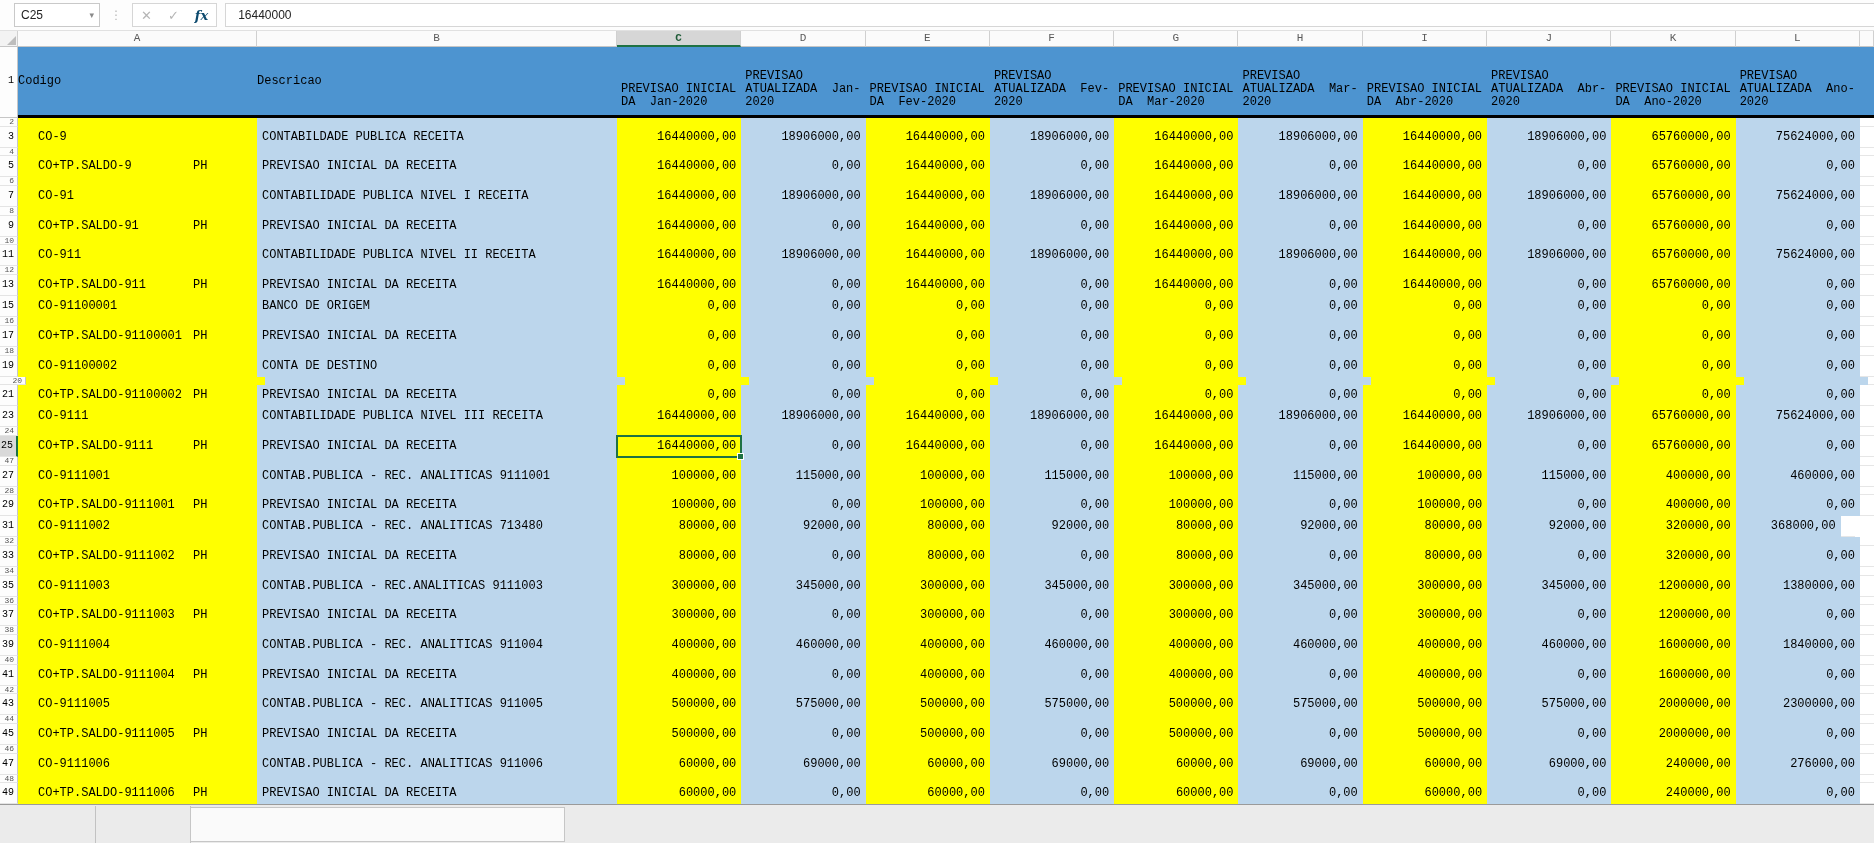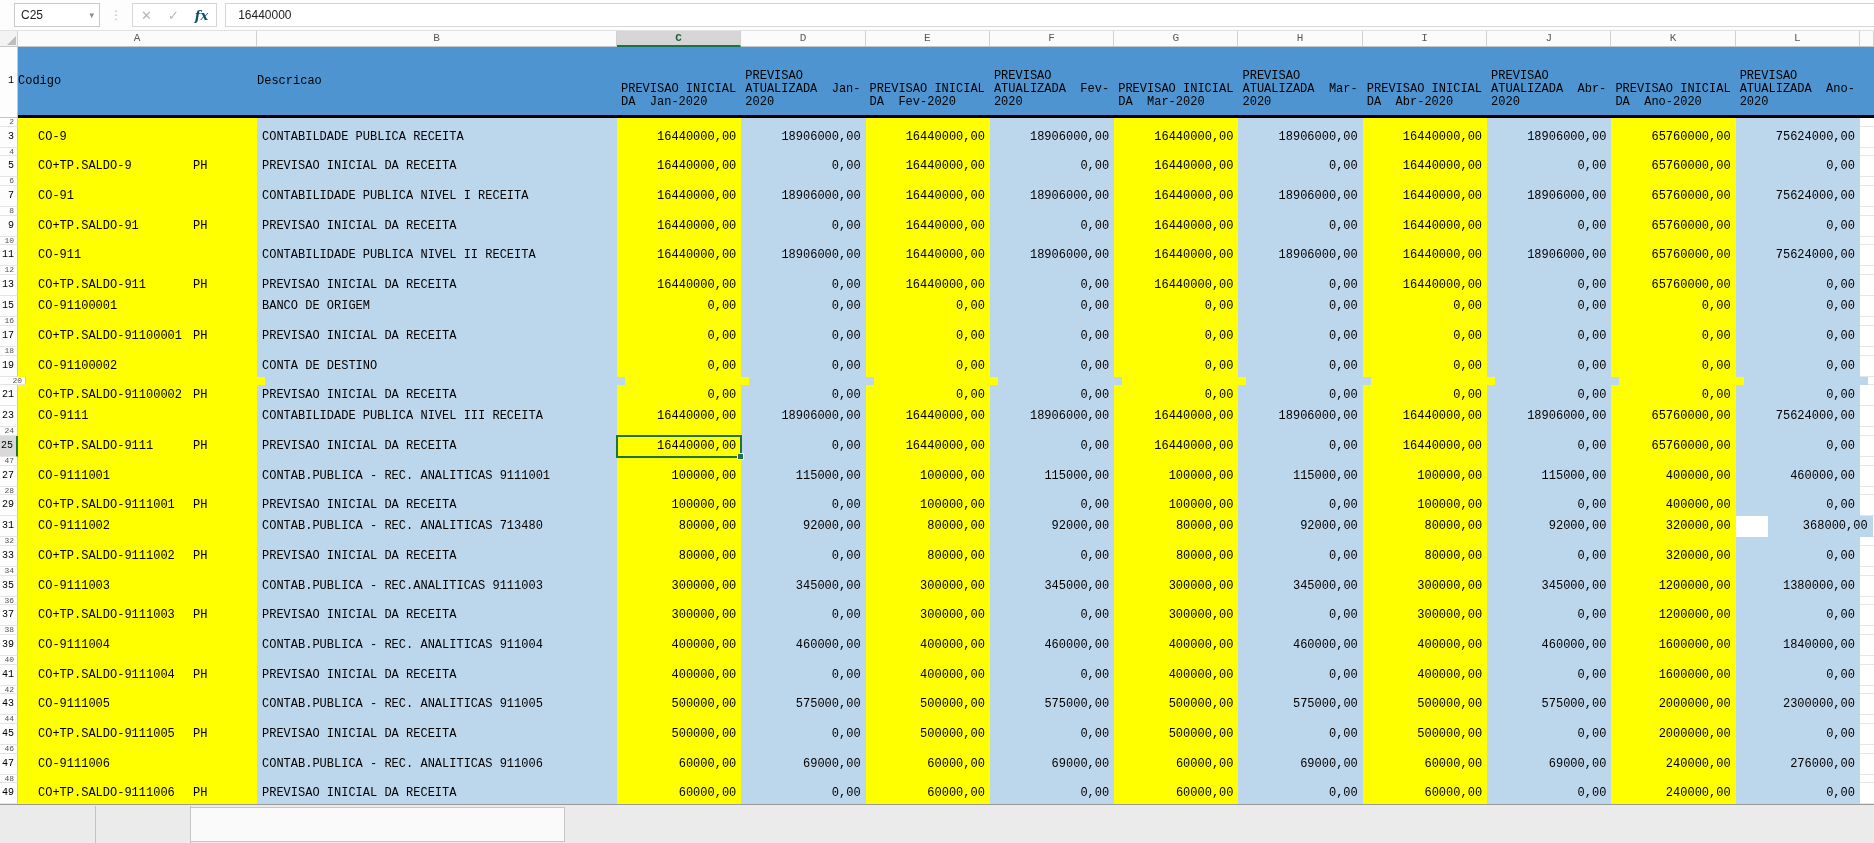--- a/index.html
+++ b/index.html
@@ -555,21 +555,21 @@
         <div class="cell band-b desccell" style="width: 360px;">CONTAB.PUBLICA - REC. ANALITICAS 713480</div>
         <div class="cell band-y val" style="width: 124.3px;">80000,00</div>
         <div class="cell band-b val" style="width: 124.3px;">92000,00</div>
         <div class="cell band-y val" style="width: 124.3px;">80000,00</div>
         <div class="cell band-b val" style="width: 124.3px;">92000,00</div>
         <div class="cell band-y val" style="width: 124.3px;">80000,00</div>
         <div class="cell band-b val" style="width: 124.3px;">92000,00</div>
         <div class="cell band-y val" style="width: 124.3px;">80000,00</div>
         <div class="cell band-b val" style="width: 124.3px;">92000,00</div>
         <div class="cell band-y val" style="width: 124.3px;">320000,00</div>
-        <div class="cell band-b val" style="width: 105px; margin-left: 32px;">368000,00</div>
+        <div class="cell band-b val" style="width: 105px;">368000,00</div>
         <div class="cell sliver" style="width: 14px;"></div>
       </div>
       <div class="r sr">
         <div class="cell gut" style="width: 18px;">32</div>
         <div class="cell band-y" style="width: 239px;"></div>
         <div class="cell band-b" style="width: 360px;"></div>
         <div class="cell band-y" style="width: 124.3px;"></div>
         <div class="cell band-b" style="width: 124.3px;"></div>
         <div class="cell band-y" style="width: 124.3px;"></div>
         <div class="cell band-b" style="width: 124.3px;"></div>

